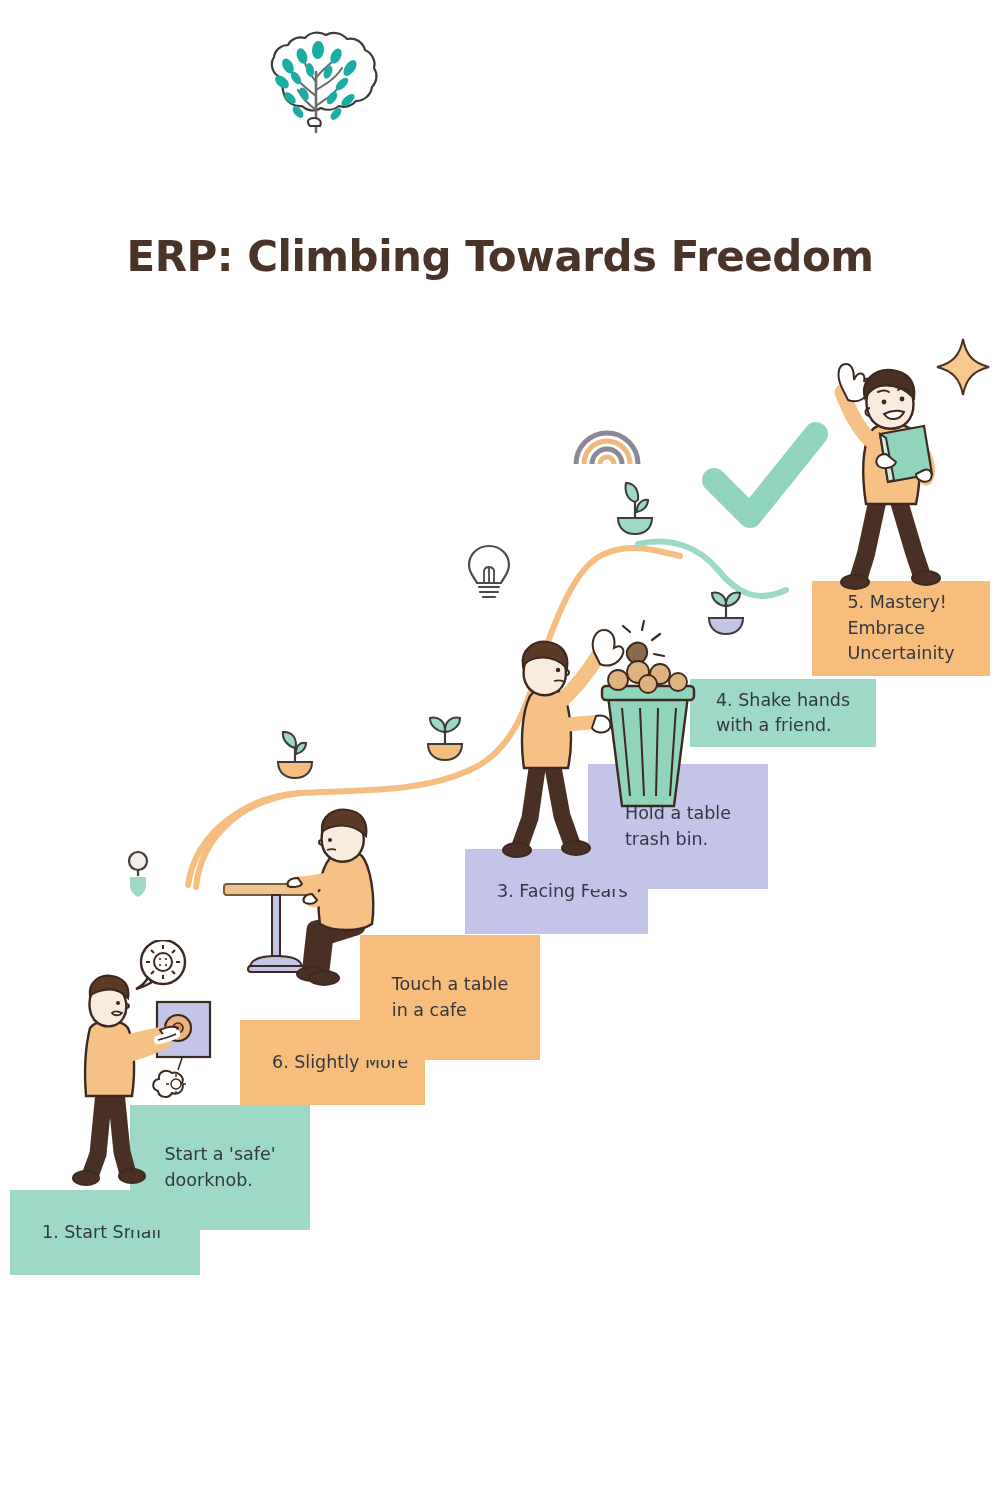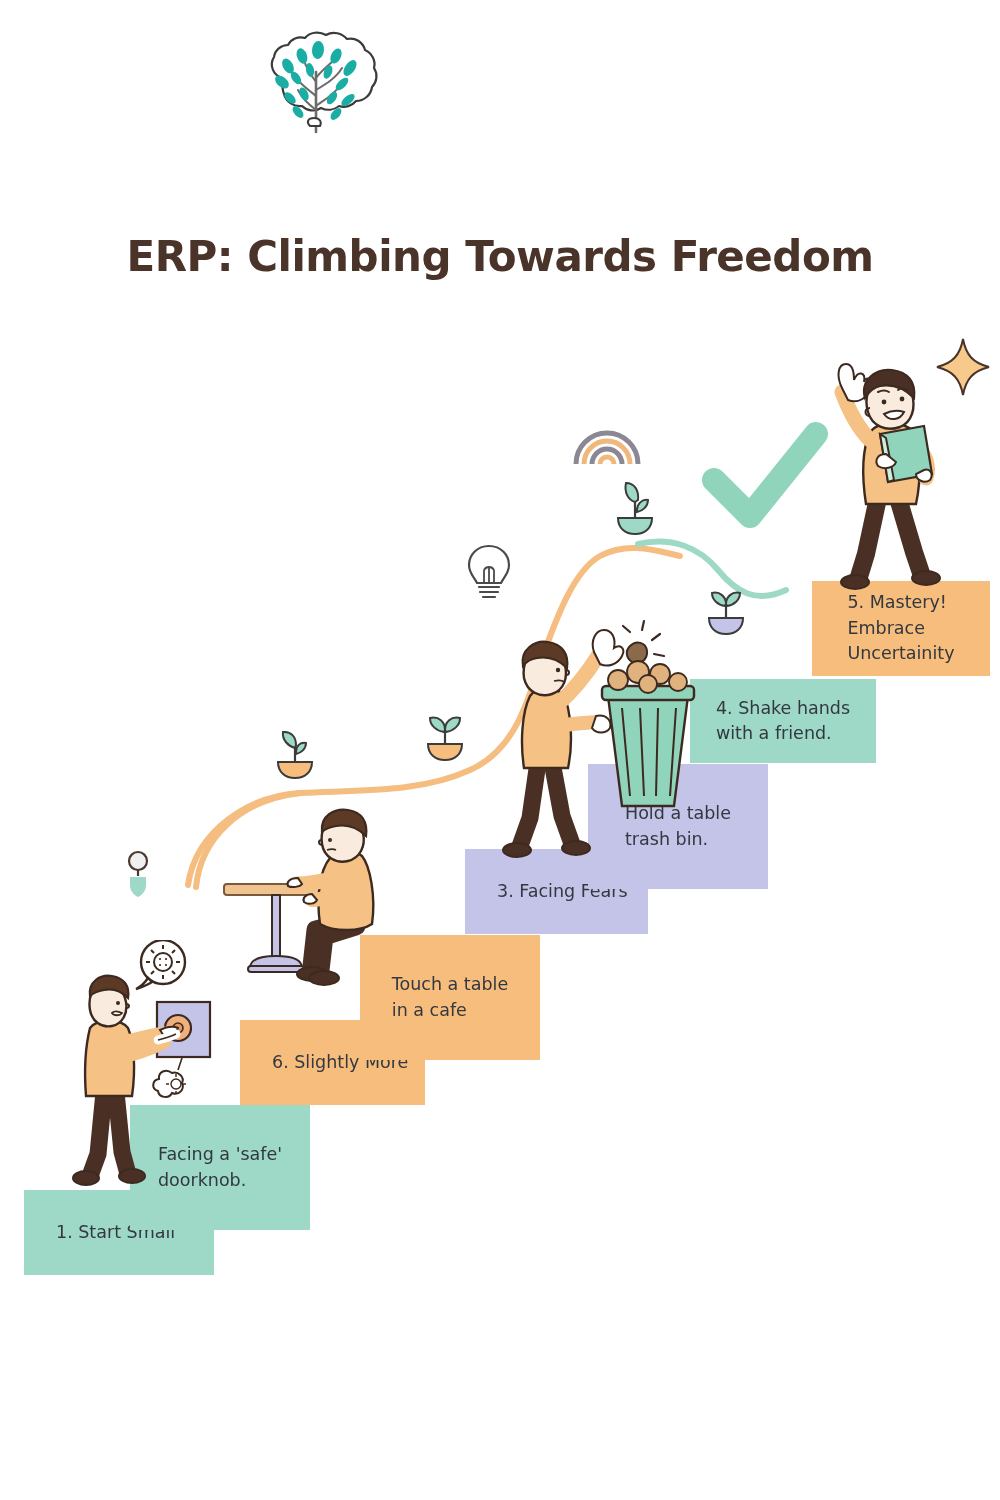--- a/index.html
+++ b/index.html
@@ -190,26 +190,26 @@
   </div>
 
   
   <div class="deco" style="left:934px;top:336px;">
     <svg width="58" height="62" viewBox="0 0 58 62">
       <path d="M29 3 C32 19 39 27 55 31 C39 35 32 43 29 59 C26 43 19 35 3 31 C19 27 26 19 29 3z" fill="#f7c98a" stroke="#4a3328" stroke-width="2"></path>
     </svg>
   </div>
 </div>
 
-<div class="step-block step-tread layer-steps" style="left:24px;top:1190px;width:190px;height:85px;background:#9ed9c8;text-align:center;">
+<div class="step-block step-tread layer-steps" style="left:10px;top:1190px;width:190px;height:85px;background:#9ed9c8;text-align:center;">
   <div class="step-label">1.  Start Small</div>
 </div>
 
 <div class="step-block step-riser layer-steps" style="left:130px;top:1105px;width:180px;height:125px;background:#9ed9c8;">
-  <div class="step-label">Facing a 'safe'
+  <div class="step-label">Start a 'safe'
 doorknob.</div>
 </div>
 
 <div class="step-block step-tread layer-steps" style="left:240px;top:1020px;width:185px;height:85px;background:#f7bd7d;">
   <div class="step-label">6. Slightly More</div>
 </div>
 
 <div class="step-block step-riser layer-steps" style="left:360px;top:935px;width:180px;height:125px;background:#f7bd7d;">
   <div class="step-label">Touch a table
 in a cafe</div>
@@ -217,21 +217,21 @@
 
 <div class="step-block step-tread layer-steps" style="left:465px;top:849px;width:183px;height:85px;background:#c3c4e8;">
   <div class="step-label">3. Facing Fears</div>
 </div>
 
 <div class="step-block step-riser layer-steps" style="left:588px;top:764px;width:180px;height:125px;background:#c3c4e8;">
   <div class="step-label">Hold a table
 trash bin.</div>
 </div>
 
-<div class="step-block step-riser layer-steps" style="left:690px;top:679px;width:186px;height:84px;background:#9ed9c8;">
+<div class="step-block step-riser layer-steps" style="left:690px;top:679px;width:186px;height:68px;background:#9ed9c8;">
   <div class="step-label">4. Shake hands
 with a friend.</div>
 </div>
 
 <div class="step-block step-riser layer-steps" style="left:812px;top:581px;width:178px;height:95px;background:#f7bd7d;">
   <div class="step-label">5. Mastery!
 Embrace
 Uncertainity</div>
 </div>
 

